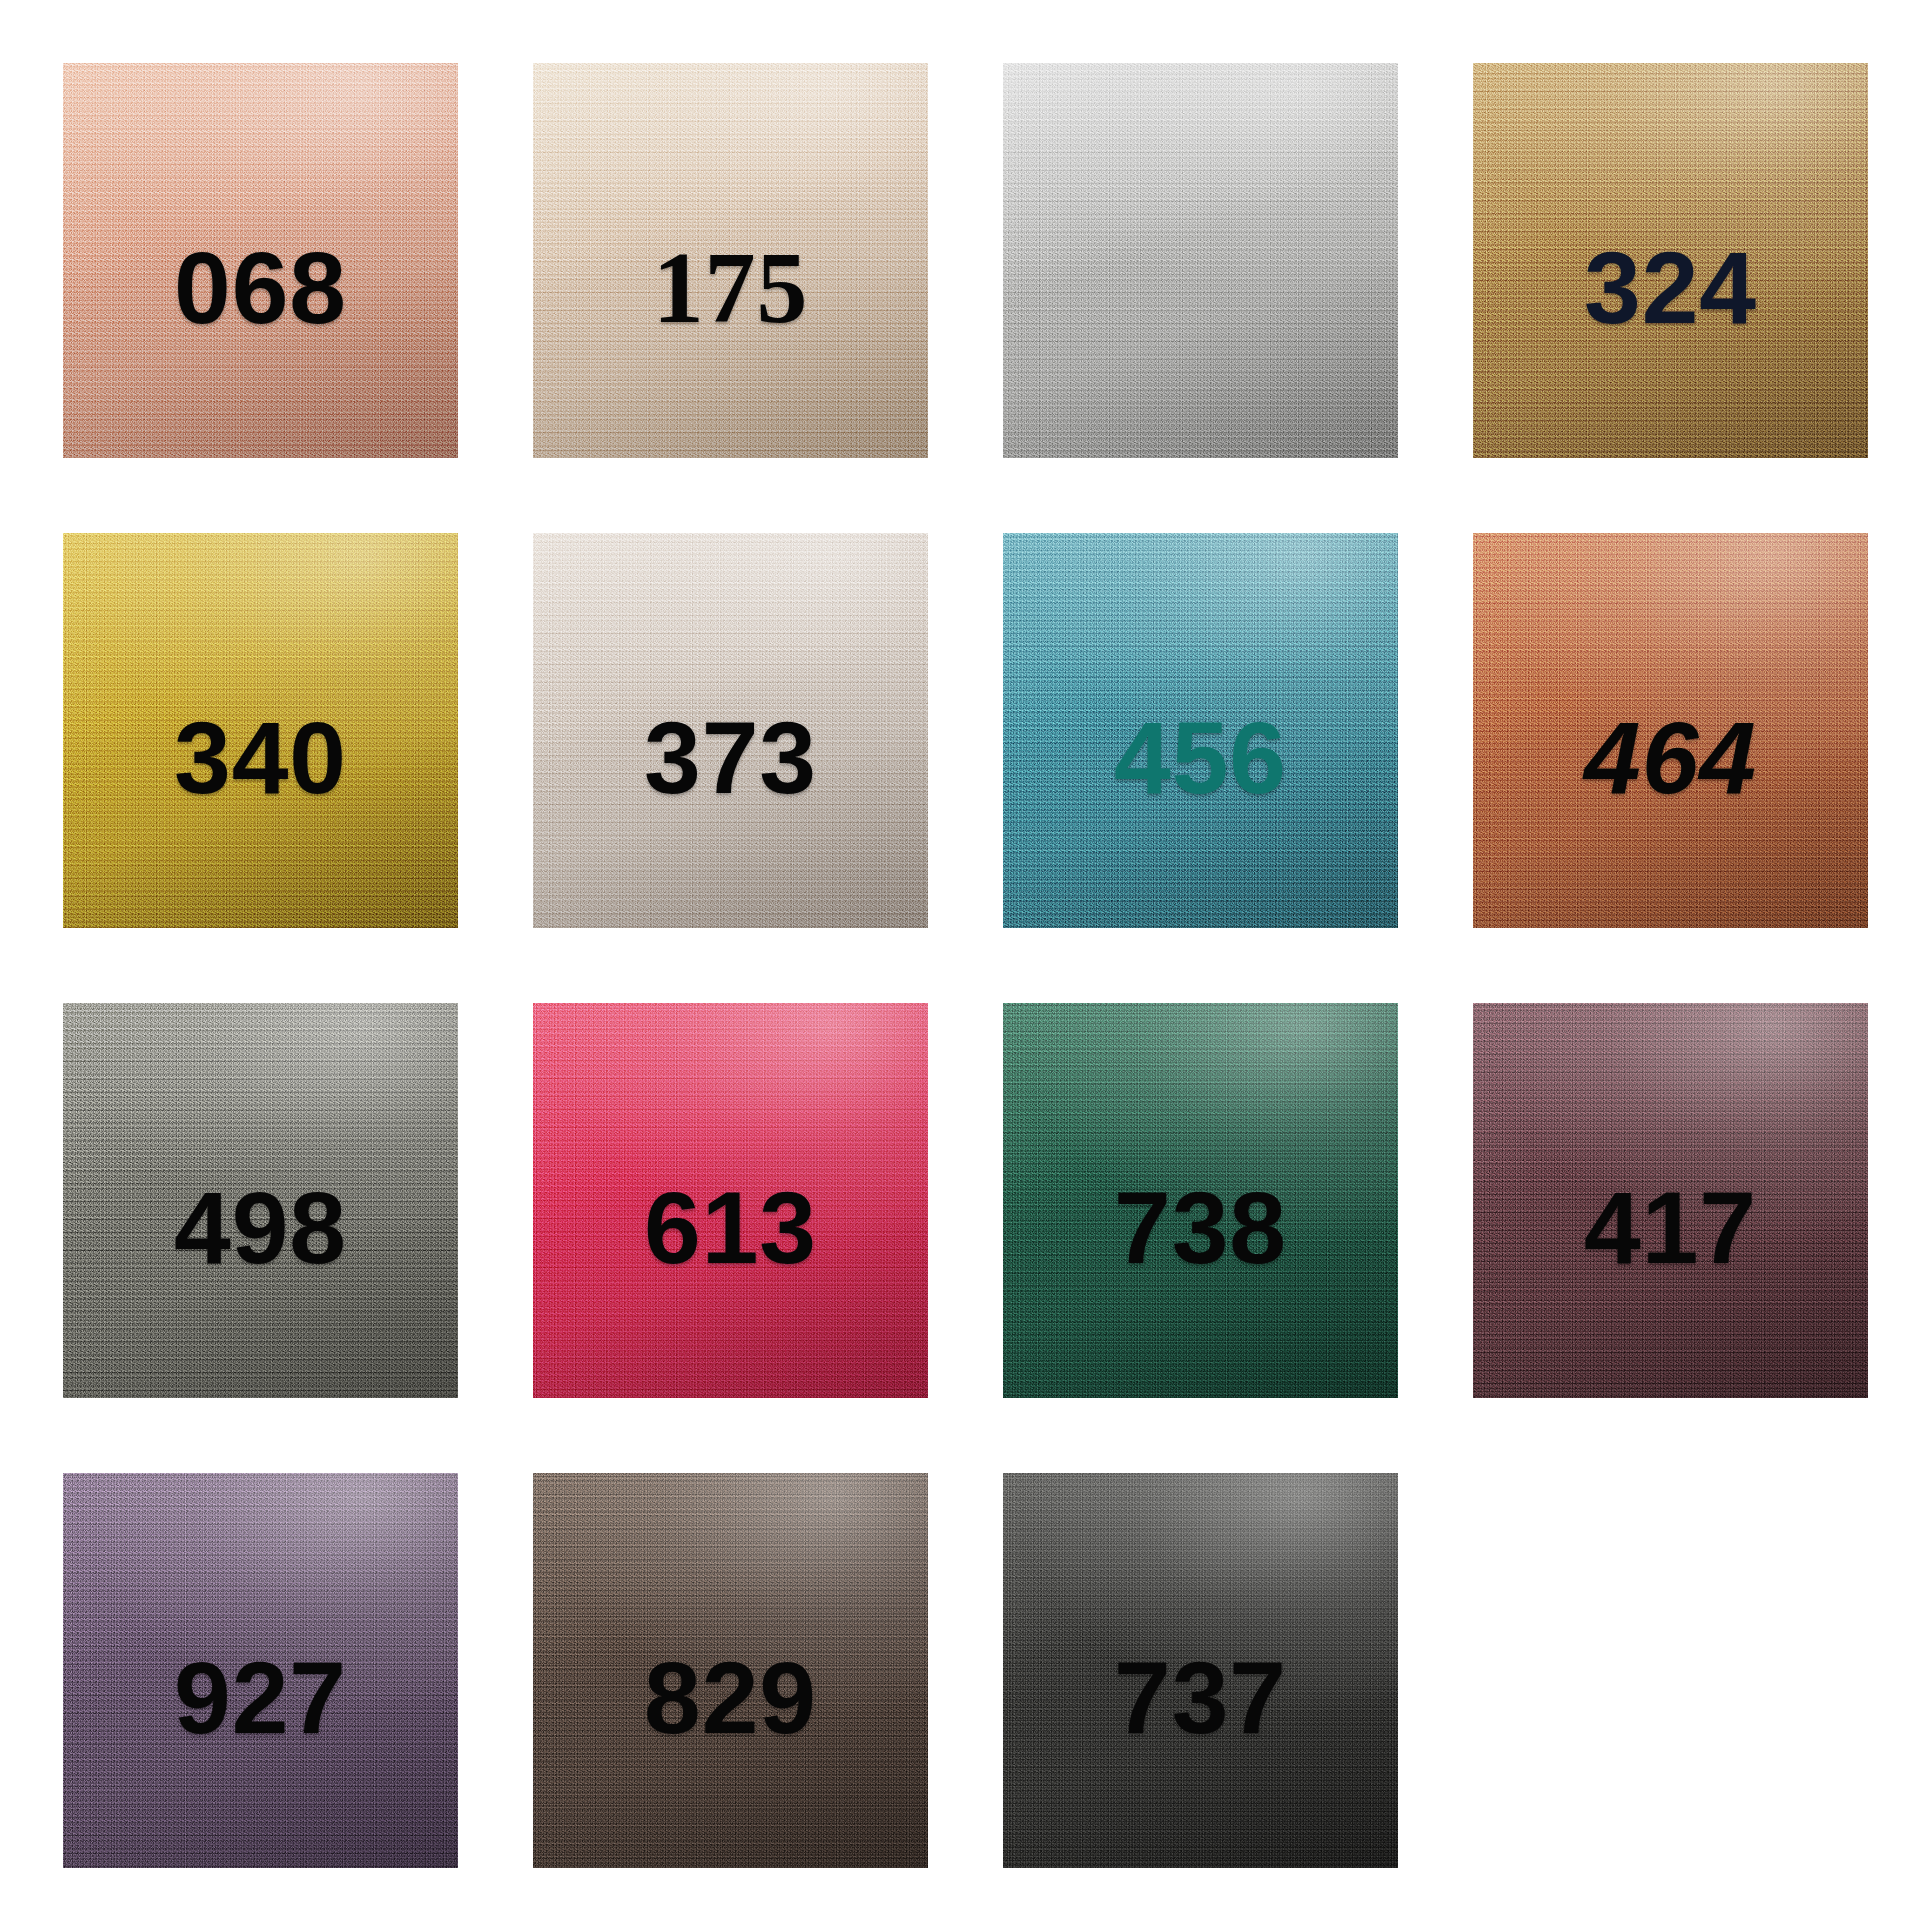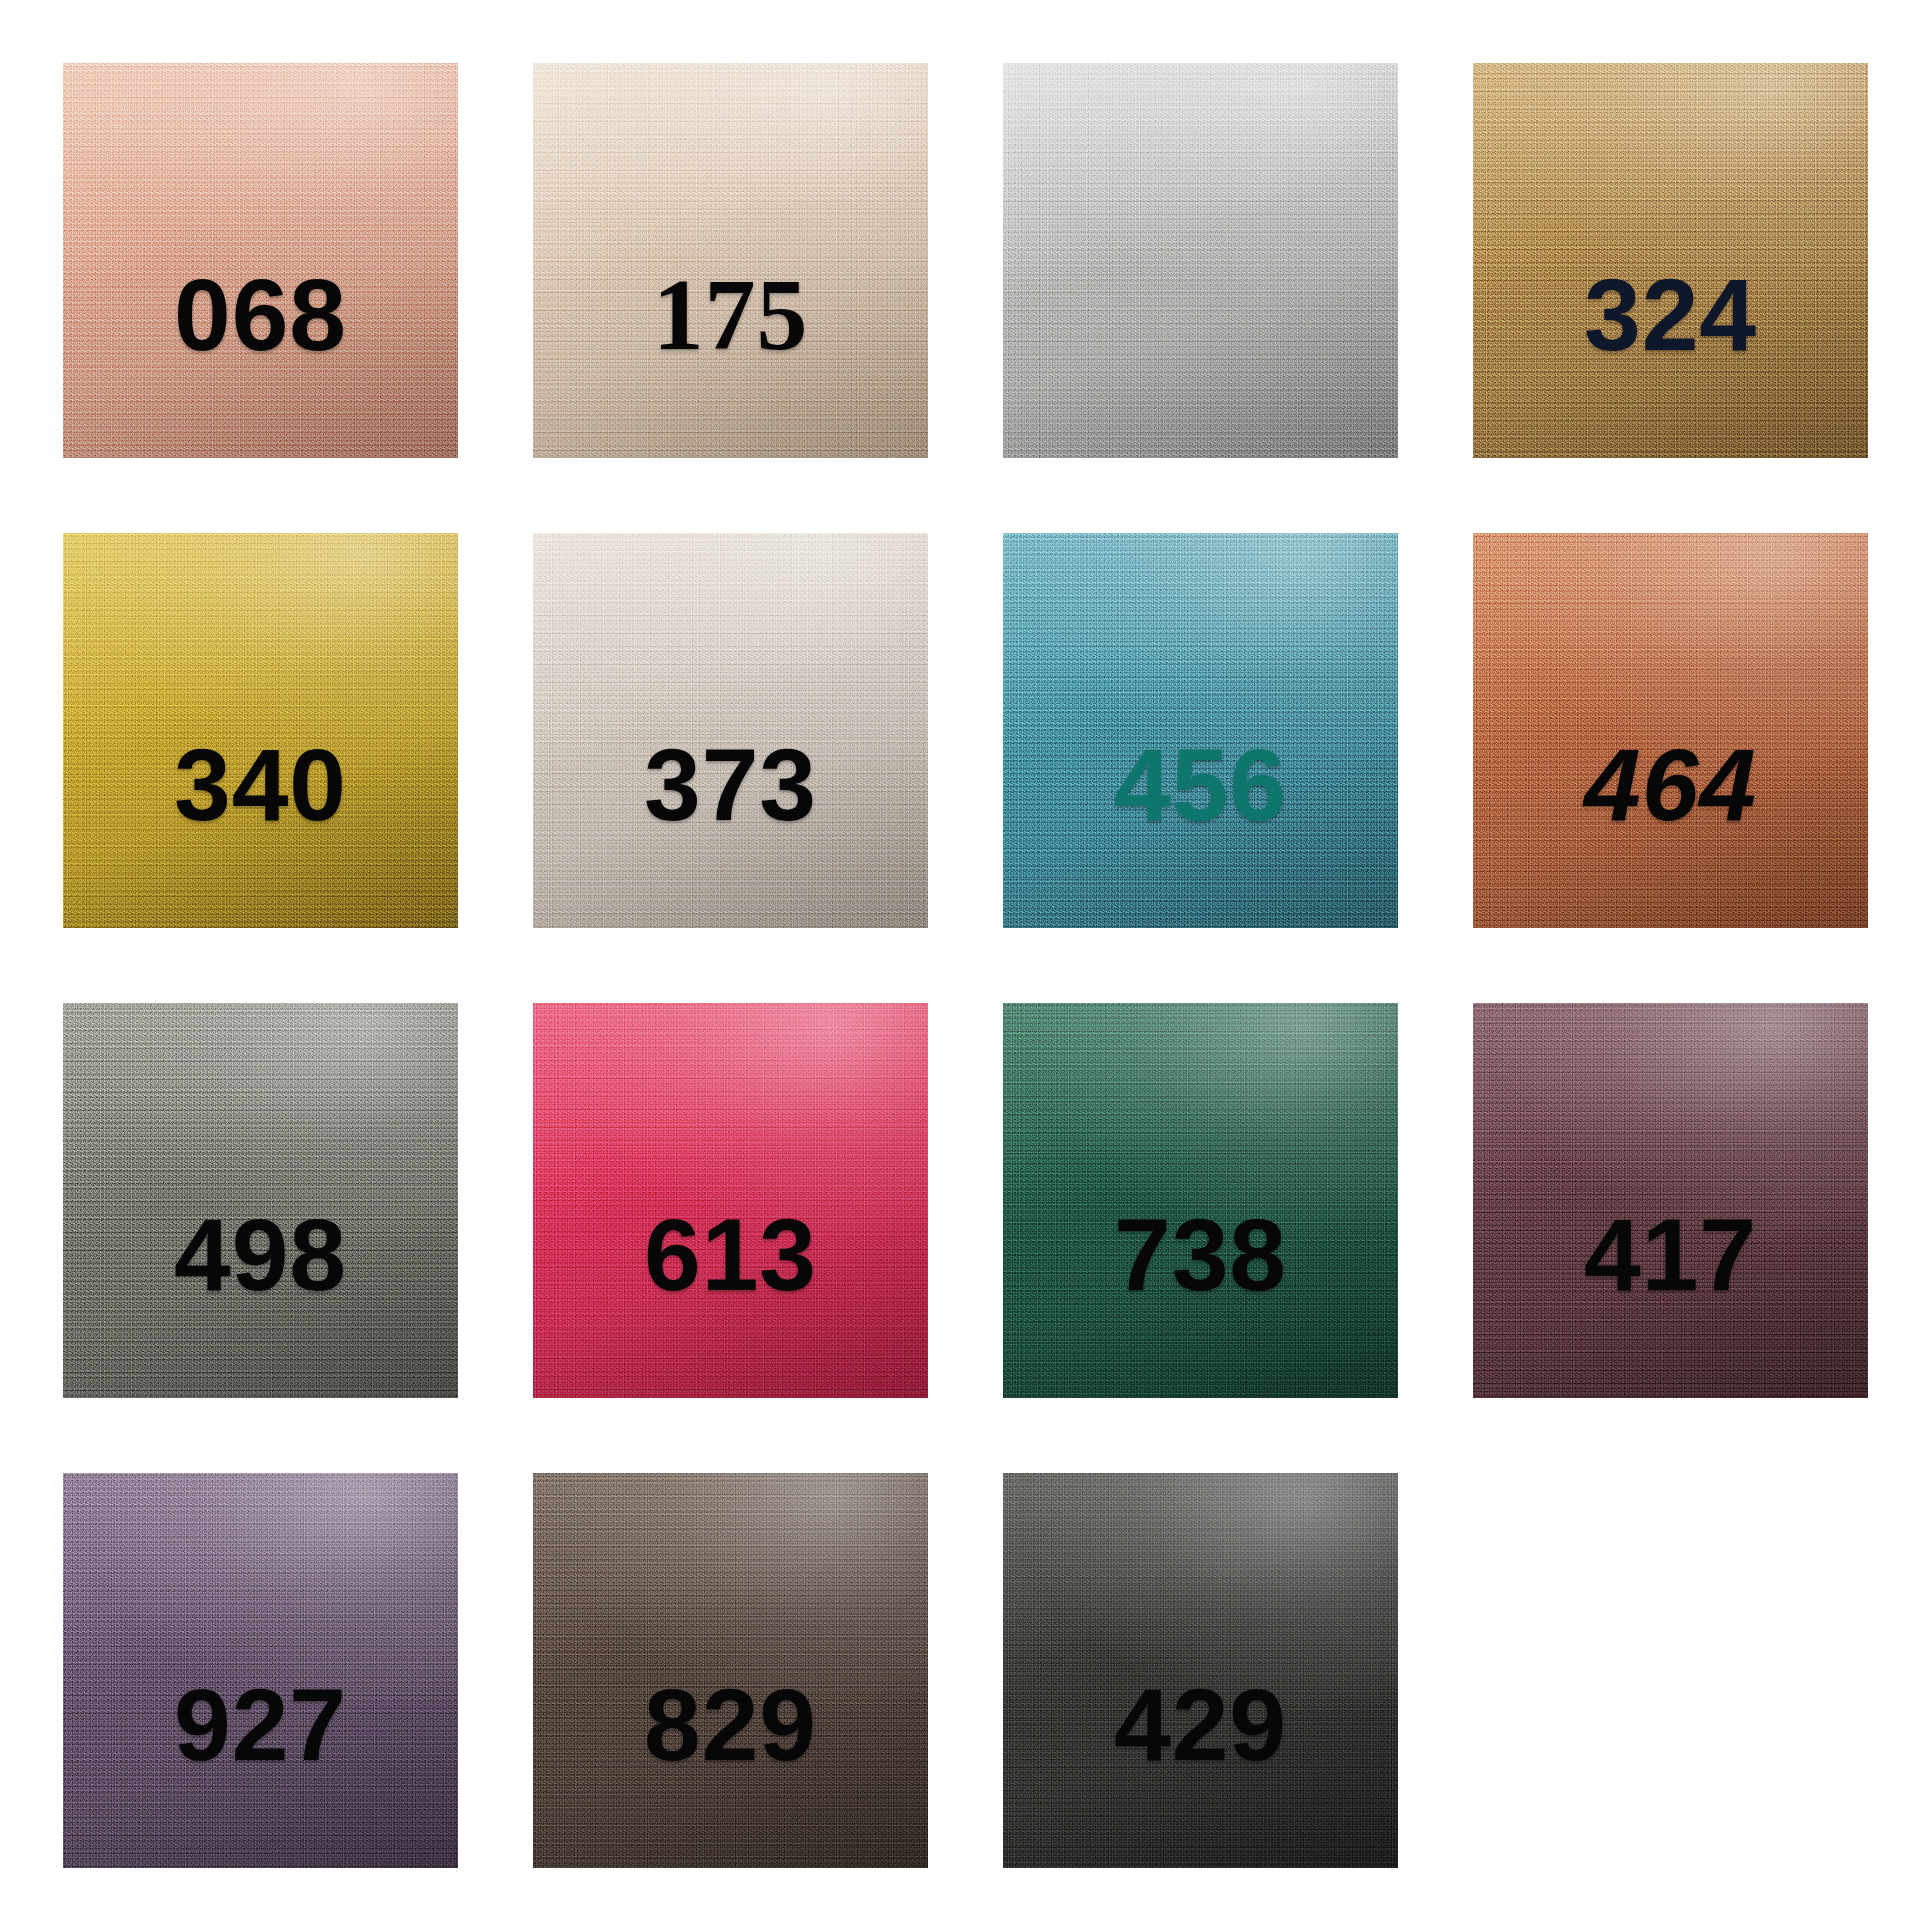--- a/index.html
+++ b/index.html
@@ -109,21 +109,20 @@
     transform: translateY(-50%);
     text-align: center;
     color: #070707;
     font-family: "Liberation Sans", sans-serif;
     font-weight: bold;
     font-size: 102px;
     line-height: 1;
     letter-spacing: 0.9px;
     text-shadow: 0 1.8px 3.5px rgba(0,0,0,.30);
     user-select: none;
-    margin-top: 27px;
   }
 
   .swatch.empty { visibility: hidden; }
 </style>
 </head>
 <body>
 
 <div id="swatch-grid">
     <div class="swatch">
       <div class="base" style="background: linear-gradient(160deg, rgb(237, 194, 171) 0%, rgb(217, 160, 137) 45%, rgb(217, 160, 137) 62%, rgb(194, 131, 108) 100%);"></div>
@@ -220,17 +219,17 @@
       <div class="grain" style="background-position: 18.4px 3.5px, 16.7px 16.7px, 4.4px 2.6px, 14px 0px;"></div>
       <div class="grain2" style="background-position: 7px 0px, 12.3px 4.4px, 3.5px 1.8px;"></div>
       <div class="sheen"></div>
       <div class="swatch-label" style="color: rgb(7, 7, 7);">829</div>
     </div>
     <div class="swatch">
       <div class="base" style="background: linear-gradient(160deg, rgb(70, 70, 67) 0%, rgb(46, 46, 44) 45%, rgb(46, 46, 44) 62%, rgb(27, 27, 26) 100%);"></div>
       <div class="grain" style="background-position: 30px 9.7px, 0.9px 26px, 7px 10.5px, 29px 1.8px;"></div>
       <div class="grain2" style="background-position: 0.9px 5.3px, 6.1px 7px, 14px 0px;"></div>
       <div class="sheen"></div>
-      <div class="swatch-label" style="color: rgb(7, 7, 7);">429</div>
+      <div class="swatch-label" style="color: rgb(7, 7, 7);">737</div>
     </div>
     <div class="swatch empty"></div>
   </div>
 
 
 </body></html>

